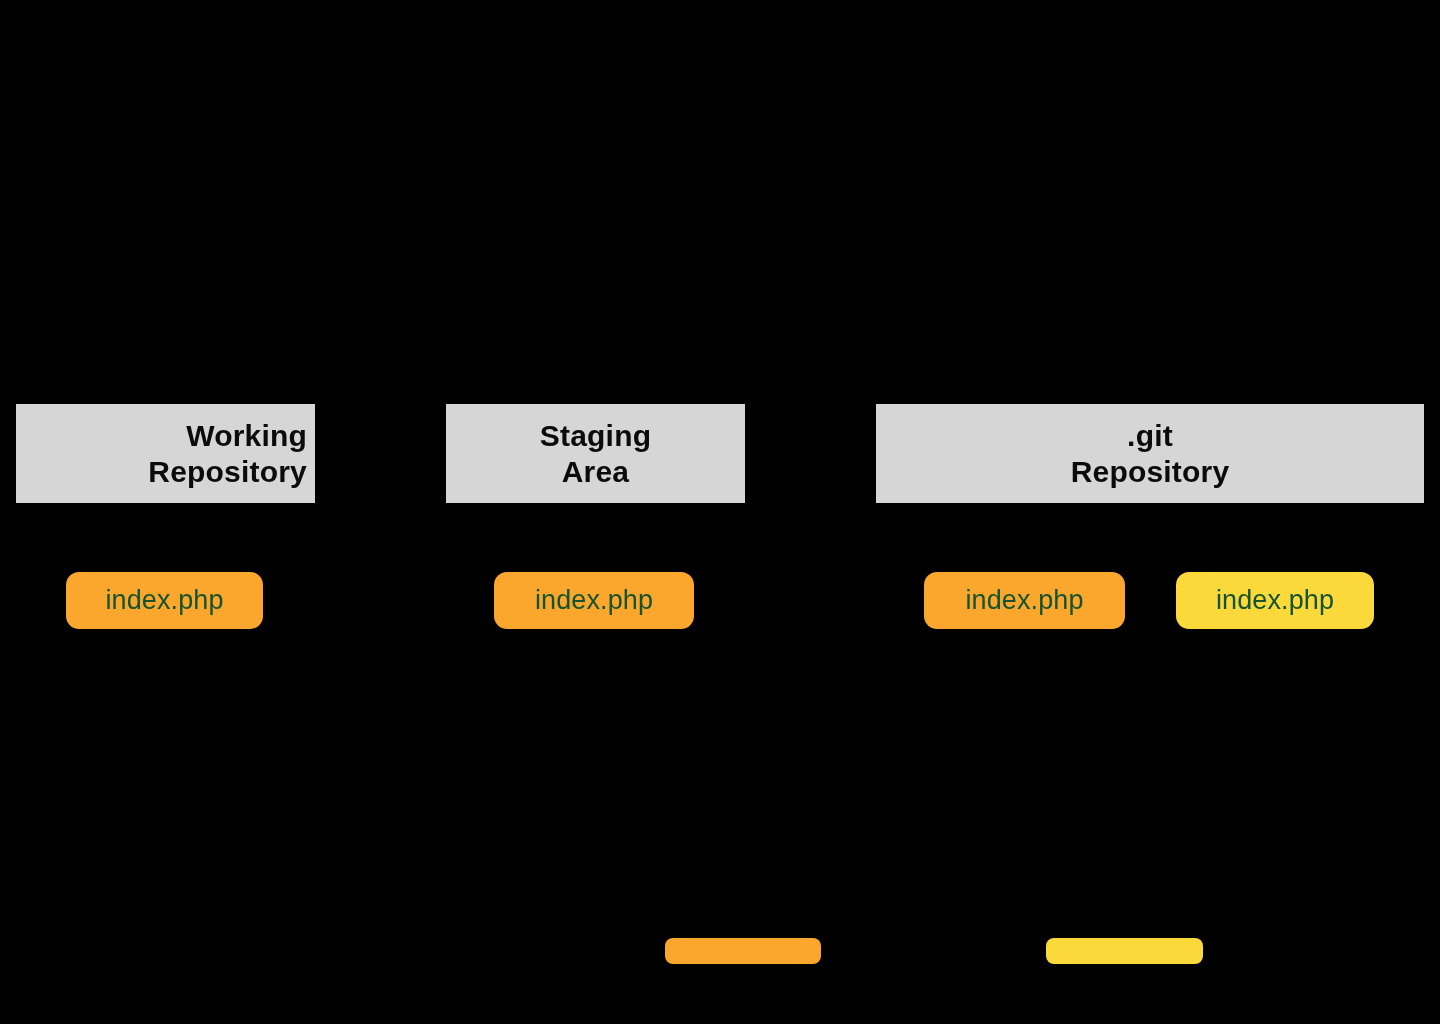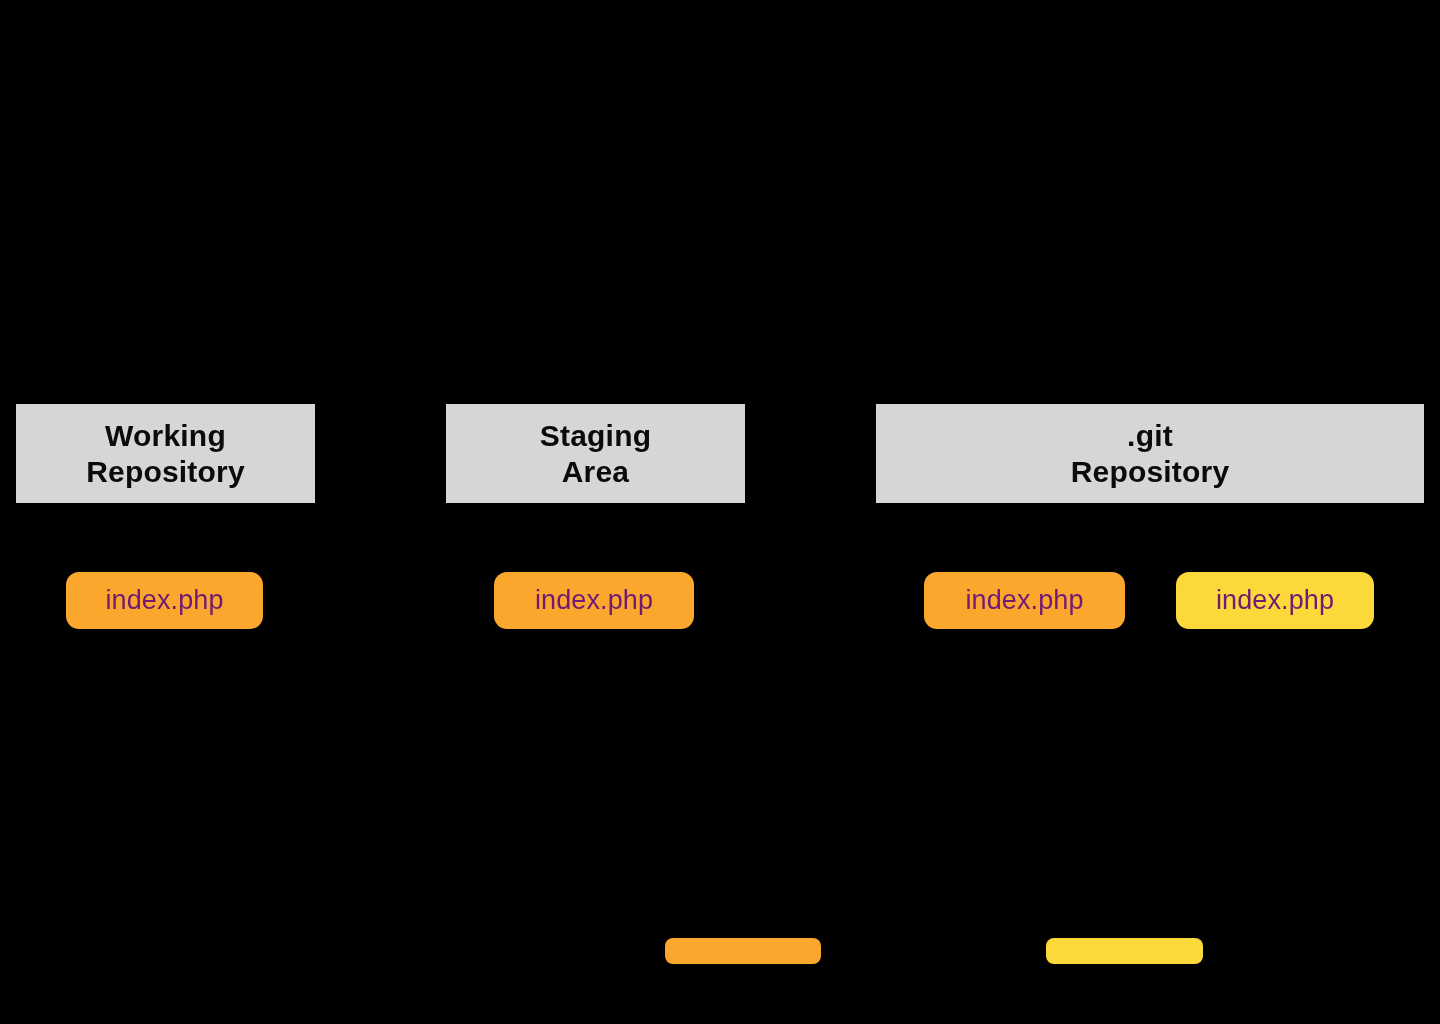--- a/index.html
+++ b/index.html
@@ -43,35 +43,35 @@
     letter-spacing: 0.2px;
     box-sizing: border-box;
     padding: 4px 8px;
   }
 
   .area-box .ln {
     display: block;
     white-space: nowrap;
   }
 
-  #area-working   { left: 16px;  top: 404px; width: 299px; height: 99px; }
+  #area-working   { left: 16px;  top: 404px; width: 299px; height: 99px; align-items: flex-end; }
   #area-staging   { left: 446px; top: 404px; width: 299px; height: 99px; }
   #area-repo      { left: 876px; top: 404px; width: 548px; height: 99px; }
 
   
   .file-pill {
     position: absolute;
     height: 57px;
     border-radius: 13px;
     display: flex;
     align-items: center;
     justify-content: center;
     font-size: 27px;
     font-weight: 400;
-    color: #701a75;
+    color: #14532d;
     letter-spacing: 0.1px;
     white-space: nowrap;
     box-sizing: border-box;
   }
 
   .pill-orange { background: #FBA72E; }
   .pill-yellow { background: #FCD93B; }
 
   #pill-working  { left: 66px;   top: 572px; width: 197px; }
   #pill-staging  { left: 494px;  top: 572px; width: 200px; }

